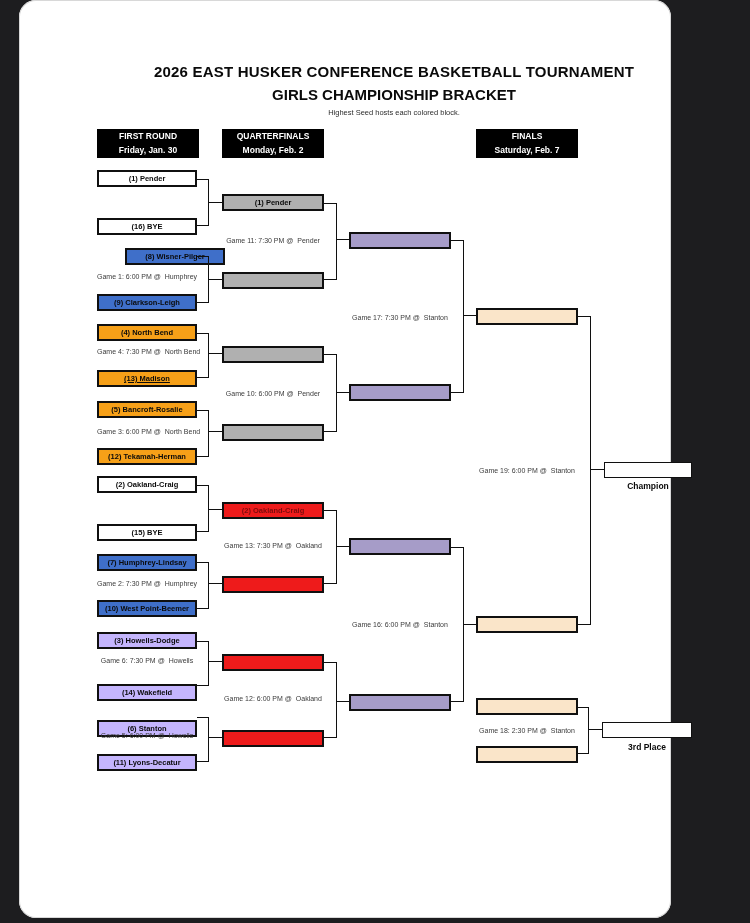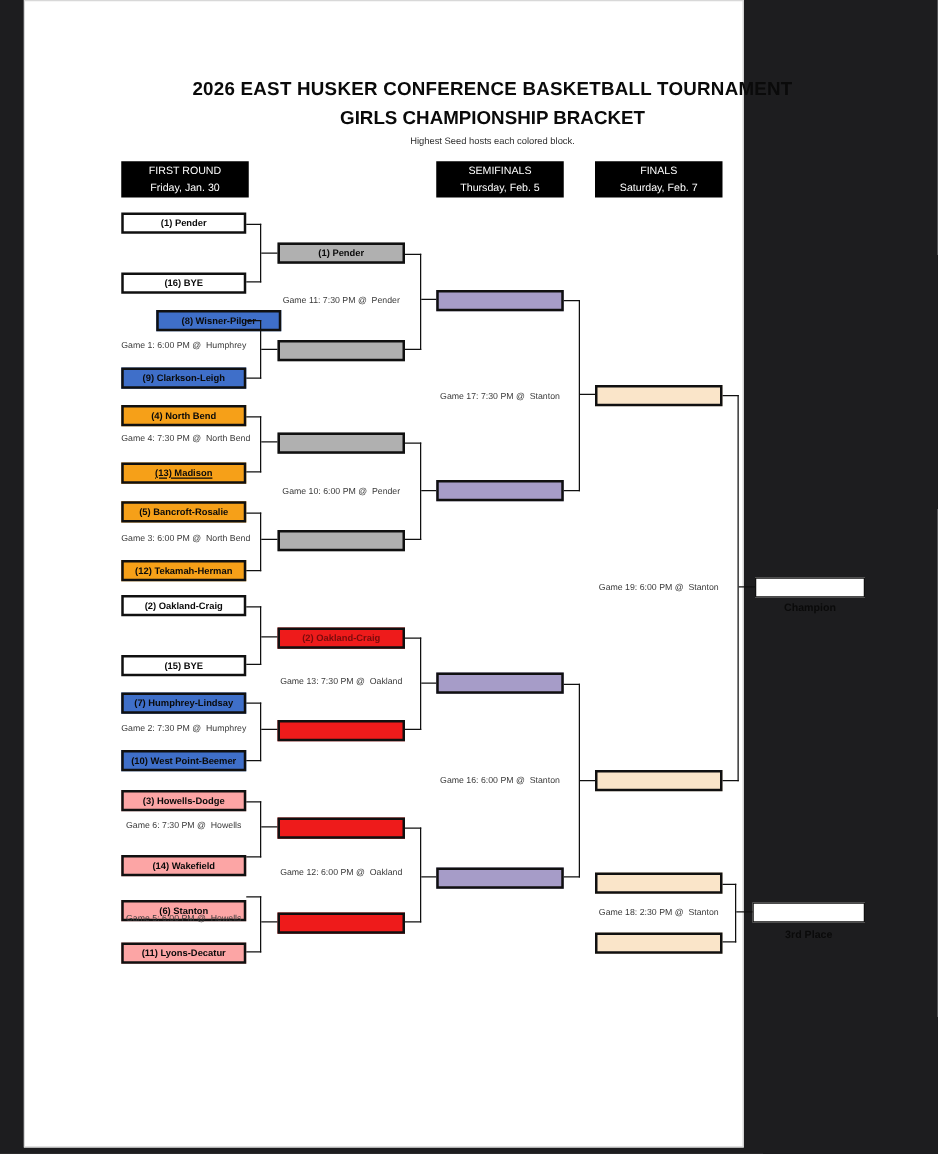--- a/index.html
+++ b/index.html
@@ -1,37 +1,37 @@
 <!DOCTYPE html>
 <html><head>
 <meta charset="utf-8">
 <style>
   html,body{margin:0;padding:0;}
   body{background:#1d1d1f;font-family:"Liberation Sans",sans-serif;}
   .viewport{position:relative;width:750px;height:923px;background:#1d1d1f;overflow:hidden;}
-  .page{position:absolute;left:19px;top:0;width:576px;height:918px;background:#ffffff;box-shadow:0 0 0 1px #d8d8d8 inset;}
+  .page{position:absolute;left:19px;top:0;width:652px;height:918px;background:#ffffff;box-shadow:0 0 0 1px #d8d8d8 inset;border-radius:17px;}
 
   .title1{position:absolute;left:0;top:63px;width:750px;text-align:center;font-weight:bold;font-size:15px;color:#0a0a0a;letter-spacing:0.2px;}
   .title2{position:absolute;left:0;top:86px;width:750px;text-align:center;font-weight:bold;font-size:15px;color:#0a0a0a;}
   .note{position:absolute;left:0;top:108px;width:750px;text-align:center;font-size:7.5px;color:#2d2d2d;}
 
   .rhead{position:absolute;top:129px;width:102px;height:29px;background:#000000;color:#ffffff;
          display:flex;flex-direction:column;align-items:center;justify-content:center;
-         font-weight:normal;font-size:8.5px;line-height:1.55;box-sizing:border-box;}
+         font-weight:bold;font-size:8.5px;line-height:1.55;box-sizing:border-box;}
 
   .bx{position:absolute;height:17px;box-sizing:border-box;border:2px solid #101010;background:#ffffff;
       display:flex;align-items:center;justify-content:center;font-weight:bold;font-size:7.5px;color:#0a0a0a;
       white-space:nowrap;overflow:hidden;}
   .t{left:78px;width:100px;}
   .q{left:203px;width:102px;}
   .s{left:330px;width:102px;background:#a69cc8;}
   .f{left:457px;width:102px;background:#fae5c9;}
   .blue{background:#3f6fc9;}
   .orange{background:#f6a018;}
-  .yellow{background:#fca5a5;}
+  .yellow{background:#c4b5fd;}
   .gray{background:#b0b0b0;}
   .red{background:#ee1b1b;color:#7a0c0c;}
 
   .glabel{position:absolute;font-size:7px;color:#3a3a3a;text-align:center;white-space:pre;}
   .g1col{left:78px;width:100px;}
   .g2col{left:203px;width:102px;}
   .g3col{left:330px;width:102px;}
   .g4col{left:457px;width:102px;}
 
   .cbr{position:absolute;box-sizing:border-box;border:1.5px solid #101010;border-left:none;}
@@ -47,23 +47,23 @@
   <div class="page">
 
     <div class="title1">2026 EAST HUSKER CONFERENCE BASKETBALL TOURNAMENT</div>
     <div class="title2">GIRLS CHAMPIONSHIP BRACKET</div>
     <div class="note">Highest Seed hosts each colored block.</div>
 
     <div class="rhead" style="left:78px;">
       <span>FIRST ROUND</span>
       <span>Friday, Jan. 30</span>
     </div>
-    <div class="rhead" style="left:330px;">
-      <span>SEMIFINALS</span>
-      <span>Thursday, Feb. 5</span>
+    <div class="rhead" style="left:203px;">
+      <span>QUARTERFINALS</span>
+      <span>Monday, Feb. 2</span>
     </div>
     <div class="rhead" style="left:457px;">
       <span>FINALS</span>
       <span>Saturday, Feb. 7</span>
     </div>
 
     <div class="bx t" style="top:170px;">(1) Pender</div>
     <div class="bx t" style="top:218px;">(16) BYE</div>
     <div class="bx t blue" style="top:248px;margin-left:28px;">(8) Wisner-Pilger</div>
     <div class="bx t blue" style="top:294px;">(9) Clarkson-Leigh</div>

